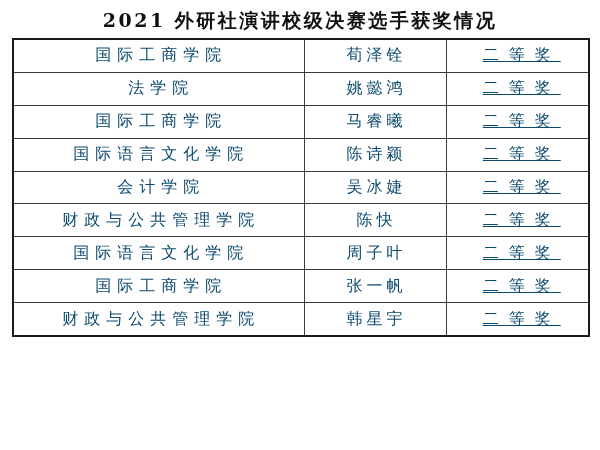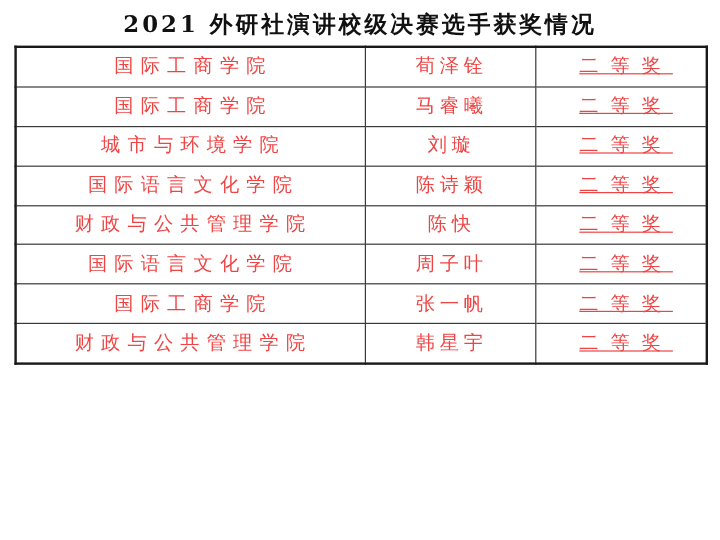--- a/index.html
+++ b/index.html
@@ -38,21 +38,21 @@
     border-collapse: collapse;
     table-layout: fixed;
     border: 2px solid #1a1a1a;
   }
   table.awards td {
     border: 1.5px solid #3a3a3a;
     height: 29.9px;
     text-align: center;
     vertical-align: middle;
     font-size: 16px;
-    color: #ef4444;
+    color: #0c4a6e;
     white-space: nowrap;
     overflow: hidden;
   }
   td.college-cell { letter-spacing: 6px;  padding-left: 6px;  }
   td.name-cell    { letter-spacing: 4px;  padding-left: 4px; margin-left: 27px;  }
   td.award-cell   { letter-spacing: 10px; padding-left: 10px; text-decoration: underline; }
 </style>
 </head>
 <body>
 
@@ -66,32 +66,37 @@
       <col style="width:142px">
       <col style="width:143px">
     </colgroup>
     <tbody>
       <tr>
         <td class="college-cell">国际工商学院</td>
         <td class="name-cell">荀泽铨</td>
         <td class="award-cell">二等奖</td>
       </tr>
       <tr>
+        <td class="college-cell">法学院</td>
+        <td class="name-cell">姚懿鸿</td>
+        <td class="award-cell">二等奖</td>
+      </tr>
+      <tr>
         <td class="college-cell">国际工商学院</td>
         <td class="name-cell">马睿曦</td>
         <td class="award-cell">二等奖</td>
       </tr>
       <tr>
-        <td class="college-cell">城市与环境学院</td>
-        <td class="name-cell">刘璇</td>
+        <td class="college-cell">国际语言文化学院</td>
+        <td class="name-cell">陈诗颖</td>
         <td class="award-cell">二等奖</td>
       </tr>
       <tr>
-        <td class="college-cell">国际语言文化学院</td>
-        <td class="name-cell">陈诗颖</td>
+        <td class="college-cell">会计学院</td>
+        <td class="name-cell">吴冰婕</td>
         <td class="award-cell">二等奖</td>
       </tr>
       <tr>
         <td class="college-cell">财政与公共管理学院</td>
         <td class="name-cell">陈快</td>
         <td class="award-cell">二等奖</td>
       </tr>
       <tr>
         <td class="college-cell">国际语言文化学院</td>
         <td class="name-cell">周子叶</td>

